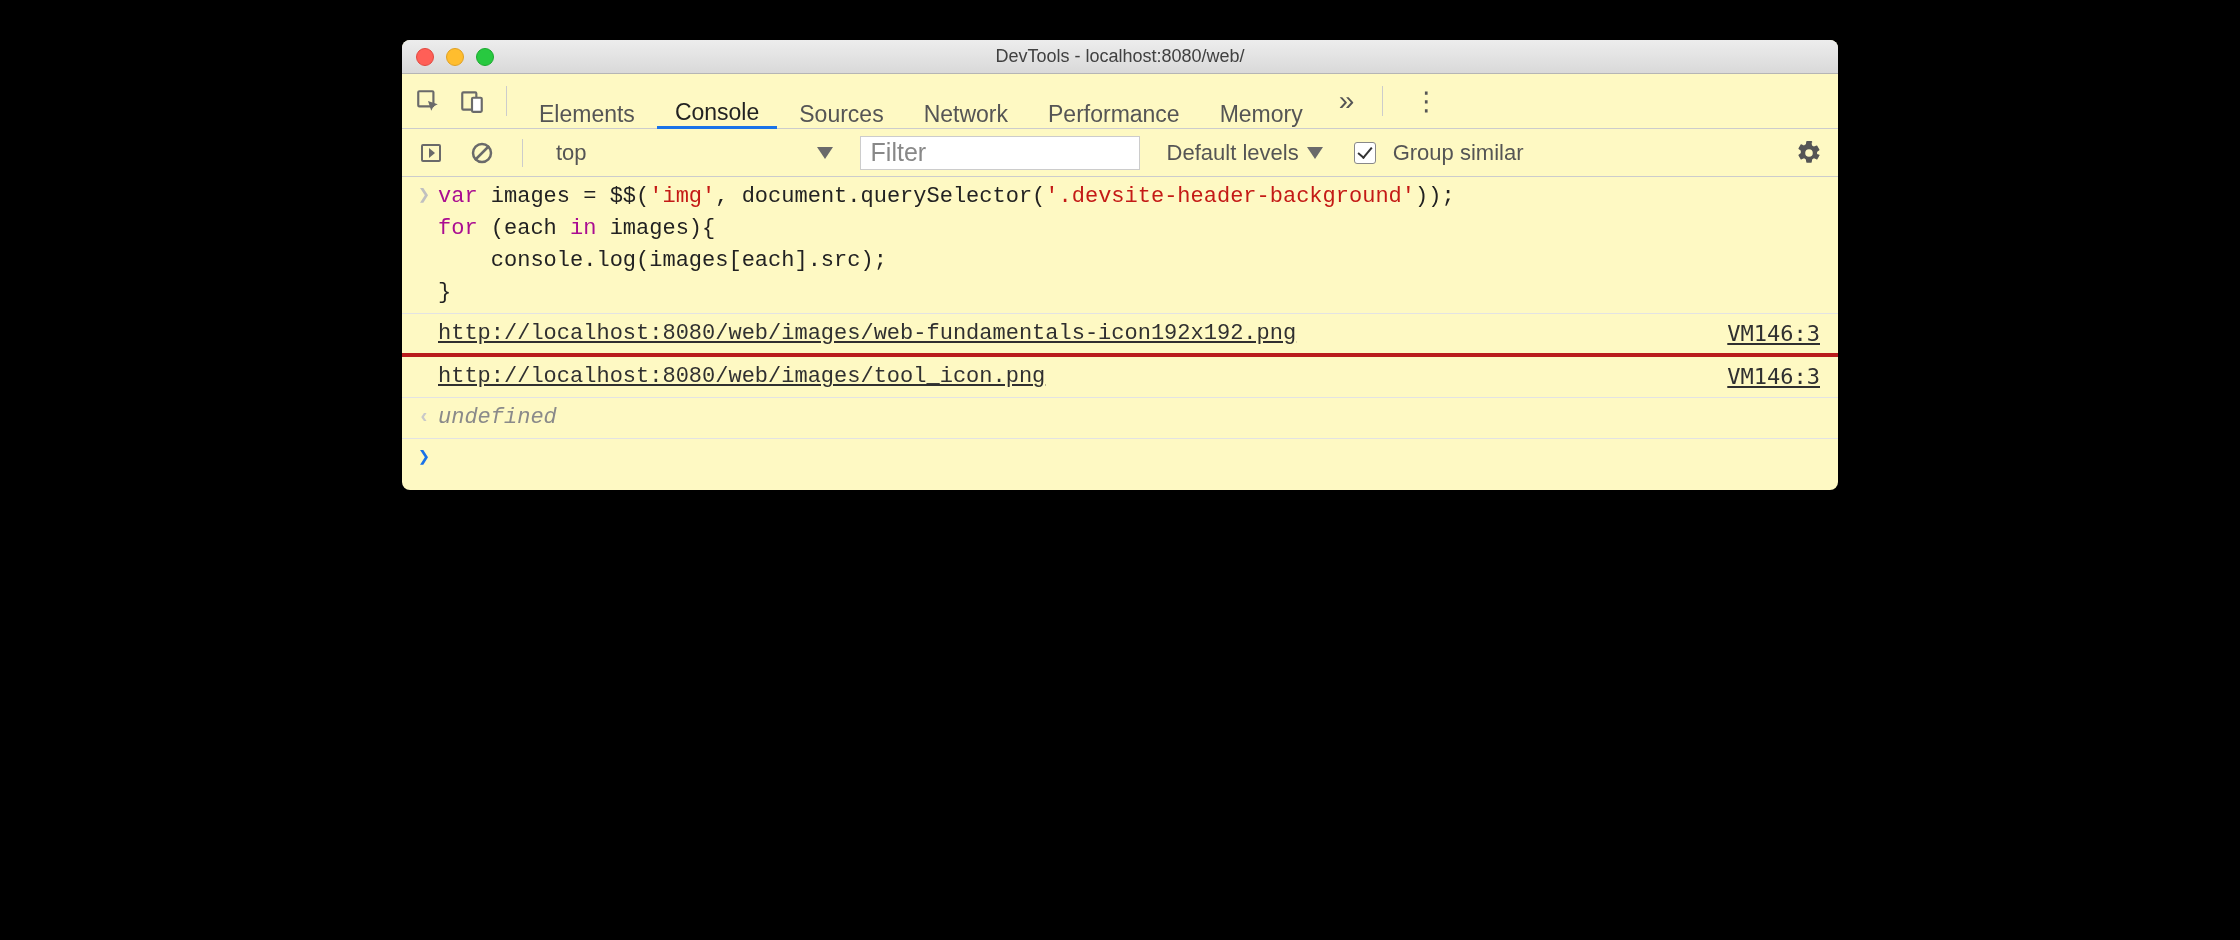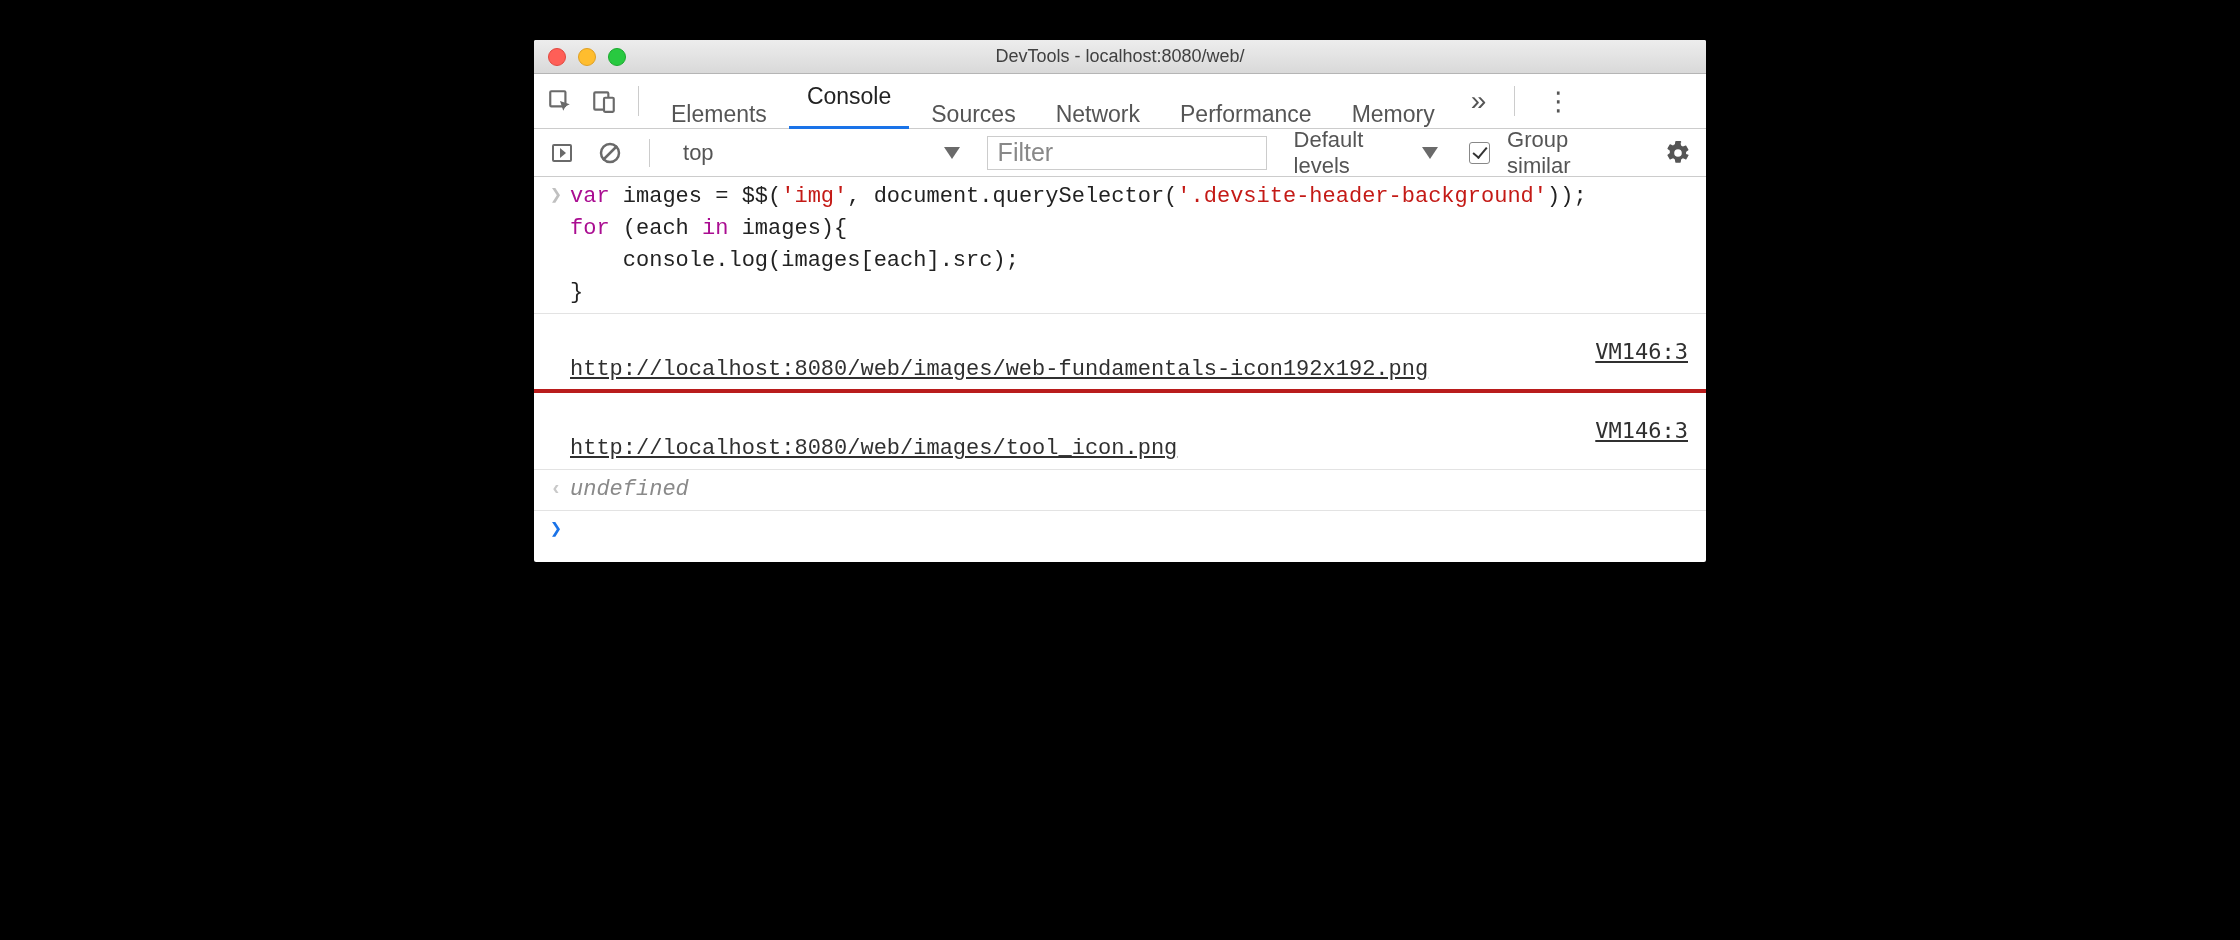--- a/index.html
+++ b/index.html
@@ -7,23 +7,23 @@
     background: #000;
     font-family: -apple-system, "Helvetica Neue", Arial, sans-serif;
     width: 2240px;
     height: 940px;
     display: flex;
     align-items: flex-start;
     justify-content: center;
     padding-top: 40px;
   }
   .window {
-    width: 1172px;
-    background: #ffffff;
-    border-radius: 2px;
+    width: 1436px;
+    background: #fef9c3;
+    border-radius: 8px;
     overflow: hidden;
     box-shadow: 0 20px 60px rgba(0,0,0,0.6);
   }
   
   .titlebar {
     height: 34px;
     background: linear-gradient(#ededed,#d9d9d9);
     border-bottom: 1px solid #b5b5b5;
     display: flex;
     align-items: center;
@@ -71,21 +71,21 @@
     padding: 0 18px;
     height: 100%;
     display:flex; align-items:flex-end;
     cursor:pointer;
     color:#555;
   }
   .tab.active {
     color:#222;
     border-bottom: 3px solid #1a73e8;
     margin-bottom:-1px;
-    padding-bottom:16px;
+    padding-bottom:0;
   }
   .overflow {
     font-size: 28px;
     color:#555;
     padding: 0 14px;
   }
   .kebab {
     font-size: 26px;
     color:#555;
     padding: 0 16px;
@@ -181,21 +181,21 @@
   .gutter.prompt::before { content:"❯"; color:#c0c0c0; font-weight:600;}
   .gutter.return::before { content:"‹"; color:#c9c9c9; font-weight:600;}
   .gutter.blue::before { content:"❯"; color:#1a73e8; font-weight:700;}
   .content { flex:1; white-space:pre; }
   .source { color:#303030; text-decoration: underline; font-family: Menlo, monospace;}
   .log-row {
     display:flex; align-items:center;
     padding: 4px 18px 4px 8px;
     border-top:4px solid #b91c1c;
   }
-  .log-url { color:#303030; text-decoration: underline; margin-top: 36px; }
+  .log-url { color:#303030; text-decoration: underline; }
   .log-src { margin-left:auto; }
   .section-border { border-top:1px solid #e3e3e3; }
   .undef { color:#8a8a8a;font-style:italic; }
   
   .kw { color:#aa0d91; }
   .str { color:#c41a16; }
   .plain { color:#222; }
   .op { color:#222; }
 </style>
 </head>

